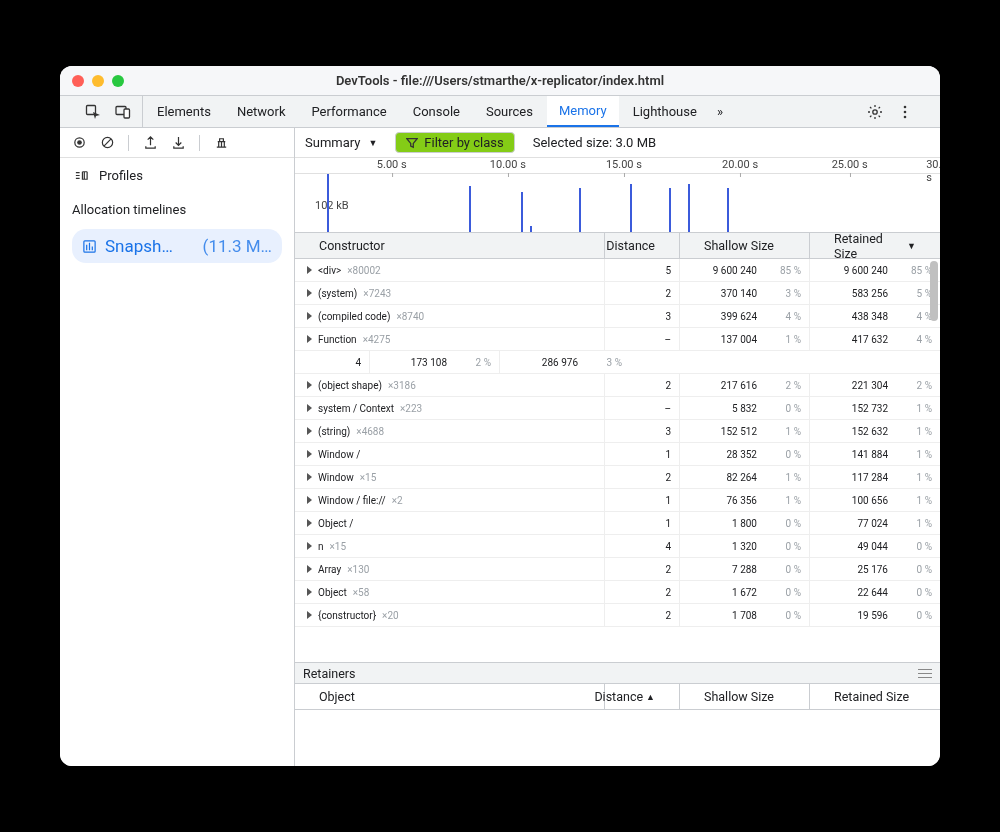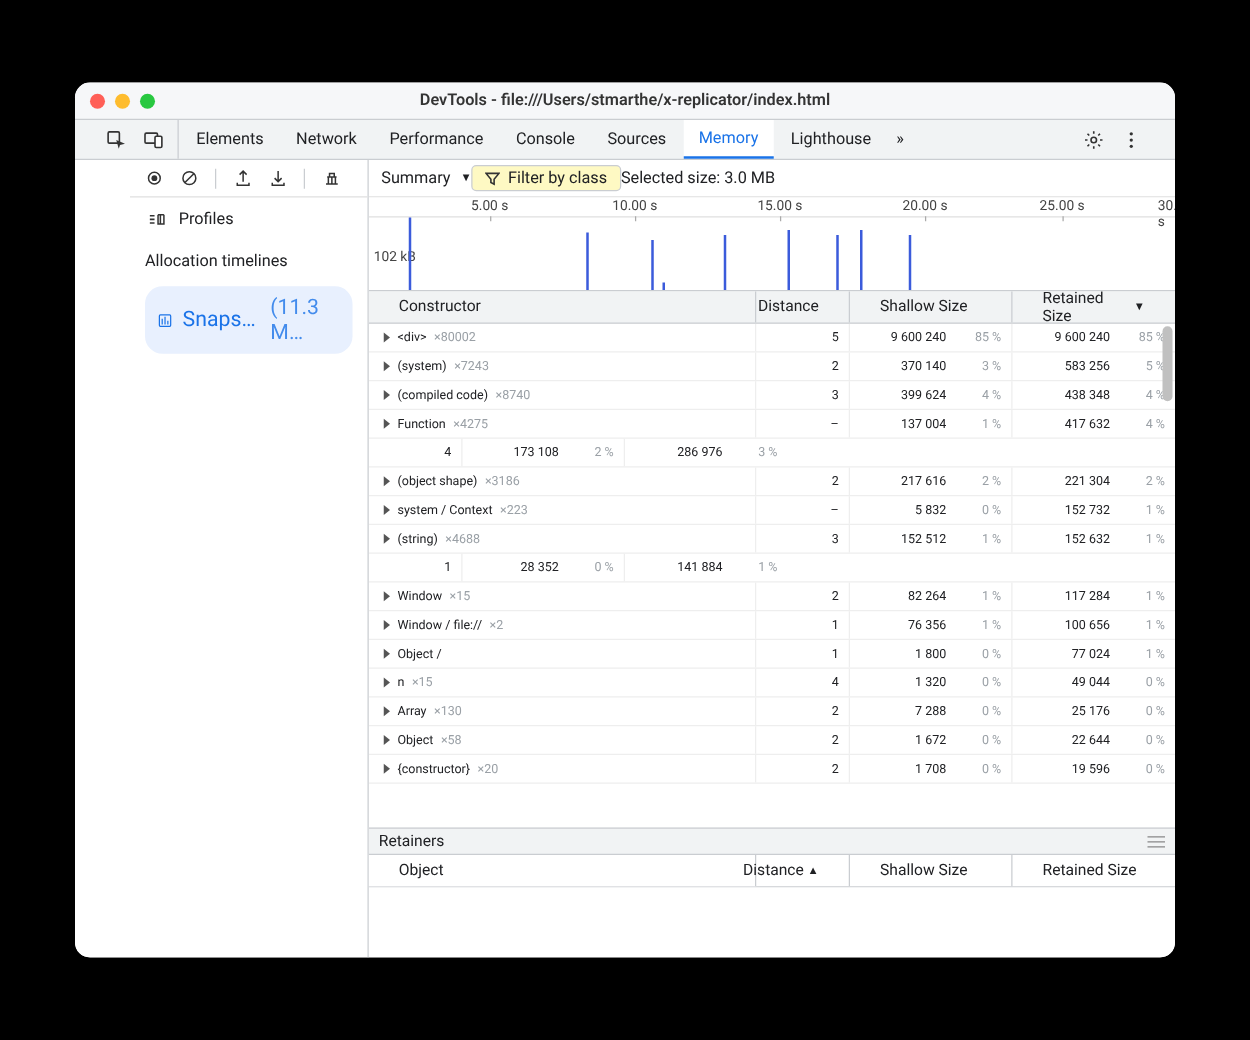--- a/index.html
+++ b/index.html
@@ -86,21 +86,20 @@
     flex:1;
     display:flex;
     overflow:hidden;
   }
   .sidebar {
     width: 235px;
     border-right:1px solid var(--border);
     display:flex;
     flex-direction:column;
     background:var(--bg);
-    padding-left:44px;
   }
   .sidebar-toolbar {
     height:30px;
     border-bottom:1px solid var(--border-light);
     display:flex; align-items:center;
     gap:10px; padding:0 10px;
   }
   .sidebar-toolbar .divider { width:1px; height:16px; background:var(--border); margin:0 2px; }
   .sidebar-toolbar svg { width:15px; height:15px; stroke:#333; stroke-width:1.3; fill:none; }
   .sidebar-heading {
@@ -127,27 +126,27 @@
   }
   .snapshot-item svg { width:15px; height:15px; stroke:var(--accent); stroke-width:1.3; fill:none; }
   .snapshot-name { overflow:hidden; text-overflow:ellipsis; white-space:nowrap; max-width:70px;}
   .snapshot-size { color:var(--accent); opacity:.8; margin-left:auto; }
   
   .main { flex:1; display:flex; flex-direction:column; overflow:hidden; }
   .main-toolbar {
     height:30px;
     border-bottom:1px solid var(--border-light);
     display:flex; align-items:center;
-    padding:4px 10px;
+    gap:18px; padding:4px 10px;
     background: var(--bg);
   }
   .main-toolbar .select-summary { display:flex; align-items:center; gap:8px; font-size:13px; }
   .filter-chip {
     display:flex; align-items:center; gap:6px;
-    background: #fef9c3;
+    background: #84cc16;
     border:1px solid var(--border);
     border-radius: 4px;
     padding: 2px 10px;
     font-size:13px;
     color:var(--text);
   }
   .filter-chip svg { width:12px; height:12px; stroke:#333; stroke-width:1.5; fill:none; }
   .sel-size { font-size:13px; color:var(--text); }
   
   .timeline {
@@ -156,21 +155,21 @@
     position:relative;
     font-size:11px;
     background:var(--bg);
   }
   .timeline .ruler {
     height:16px; border-bottom:1px solid var(--border-light);
     position:relative;
   }
   .timeline .tick { position:absolute; top:0; font-size:11px; color:#444; transform:translateX(-50%); }
   .timeline .tick::after{ content:""; position:absolute; left:50%; top:15px; width:1px; height:4px; background:#aaa;}
-  .timeline .ylabel { position:absolute; left:4px; bottom:20px; font-size:11px; color:#444;}
+  .timeline .ylabel { position:absolute; left:20px; bottom:20px; font-size:11px; color:#444;}
   .timeline .bars { position:absolute; top:16px; left:0; right:0; bottom:0;}
   .timeline .bar { position:absolute; bottom:0; width:2px; background:#3b5bdb;}
   
   .table-head {
     display:flex;
     border-bottom:1px solid var(--border);
     background:var(--panel-bg);
     font-size:12.5px;
     height:26px; align-items:stretch;
   }
@@ -500,20 +499,24 @@
             <div class="cell shallow">
               <span class="num">152 512</span>
               <span class="pct">1 %</span>
             </div>
             <div class="cell retained">
               <span class="num">152 632</span>
               <span class="pct">1 %</span>
             </div>
           </div>
           <div class="row">
+            <div class="cell constructor">
+              <span class="tri"></span>
+              <span class="cname">Window /</span>
+            </div>
             <div class="cell distance">1</div>
             <div class="cell shallow">
               <span class="num">28 352</span>
               <span class="pct">0 %</span>
             </div>
             <div class="cell retained">
               <span class="num">141 884</span>
               <span class="pct">1 %</span>
             </div>
           </div>

